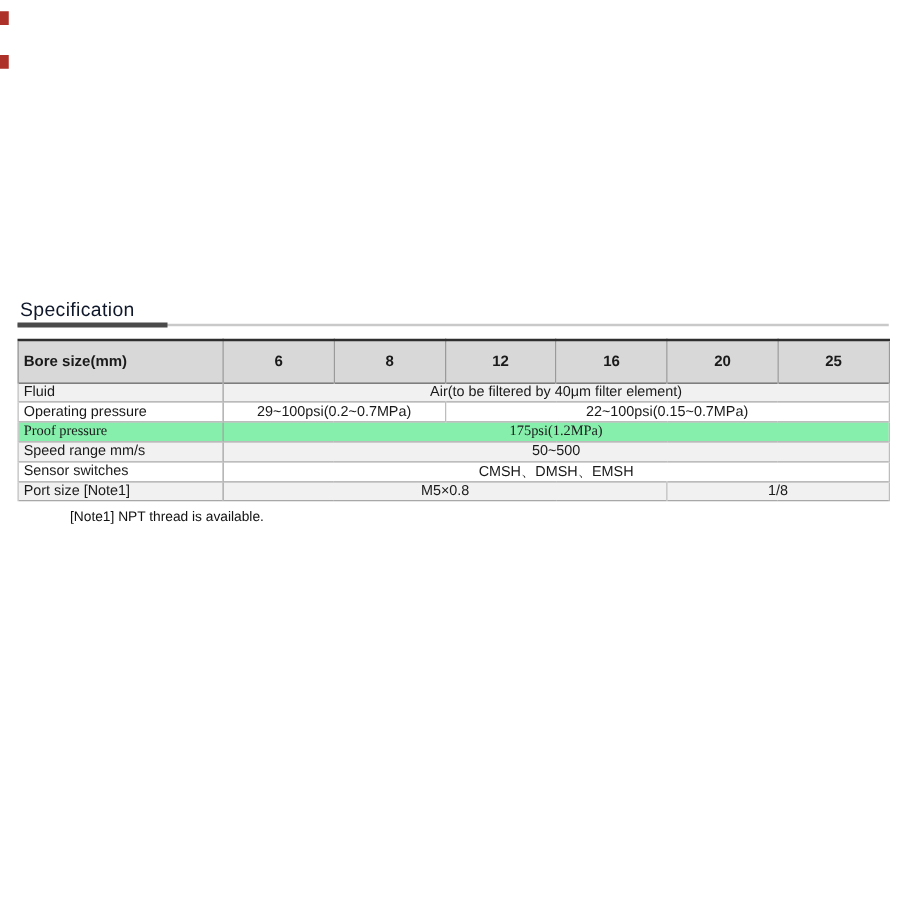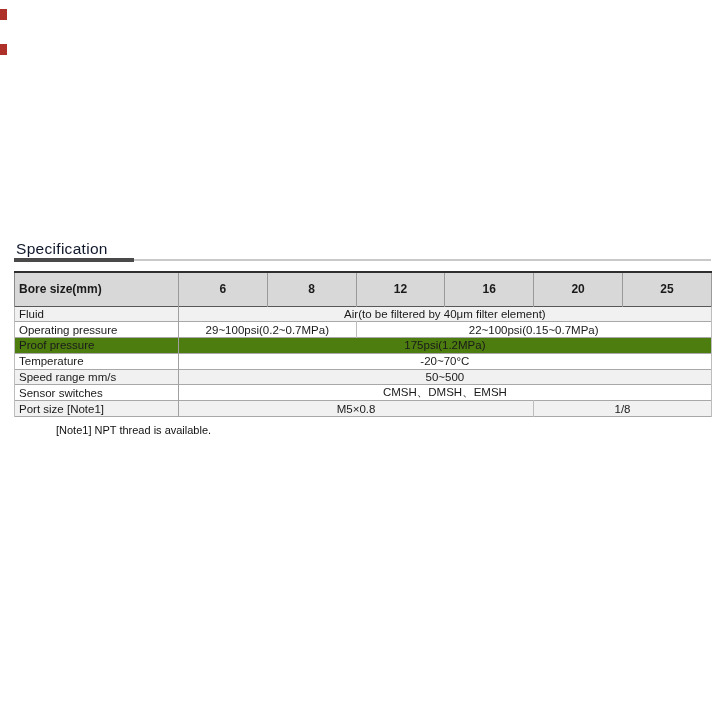--- a/index.html
+++ b/index.html
@@ -147,27 +147,23 @@
     <tbody id="spec-body">
         <tr style="background: rgb(241, 241, 241);">
           <td class="label-cell">Fluid</td>
           <td class="value-cell" colspan="6">Air(to be filtered by 40μm filter element)</td>
         </tr>
         <tr>
           <td class="label-cell">Operating pressure</td>
           <td class="value-cell" colspan="2">29~100psi(0.2~0.7MPa)</td>
           <td class="value-cell" colspan="4">22~100psi(0.15~0.7MPa)</td>
         </tr>
-        <tr style="background: #4d7c0f;">
+        <tr style="background: #86efac; font-family: Liberation Serif, serif;">
           <td class="label-cell">Proof pressure</td>
           <td class="value-cell" colspan="6">175psi(1.2MPa)</td>
-        </tr>
-        <tr>
-          <td class="label-cell">Temperature</td>
-          <td class="value-cell" colspan="6">-20~70°C</td>
         </tr>
         <tr style="background: rgb(241, 241, 241);">
           <td class="label-cell">Speed range  mm/s</td>
           <td class="value-cell" colspan="6">50~500</td>
         </tr>
         <tr>
           <td class="label-cell">Sensor switches</td>
           <td class="value-cell" colspan="6">CMSH、DMSH、EMSH</td>
         </tr>
         <tr style="background: rgb(241, 241, 241);">

